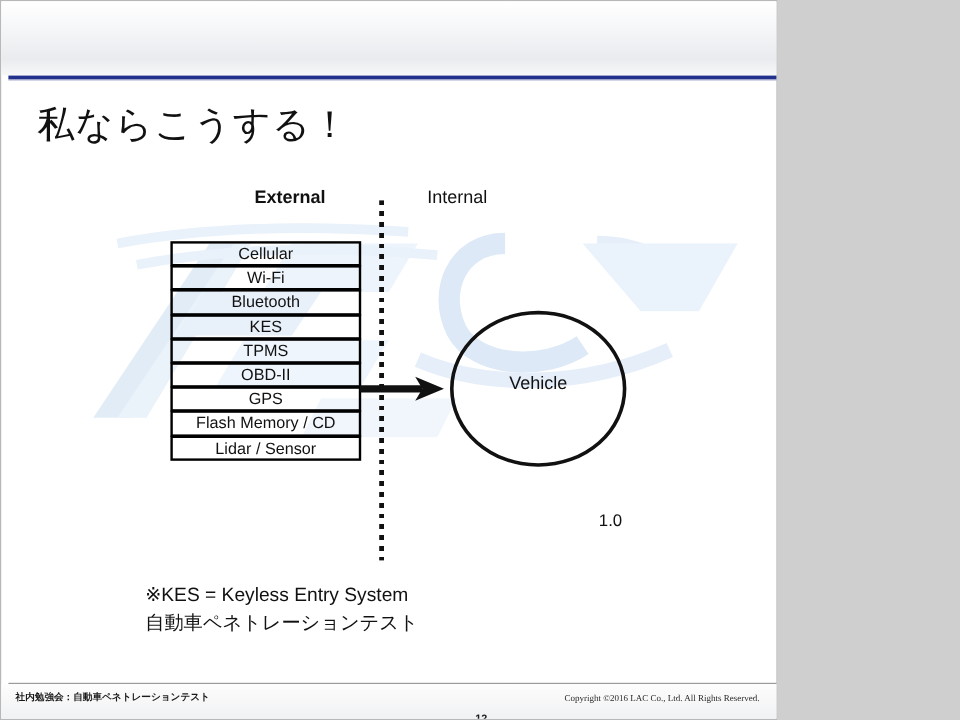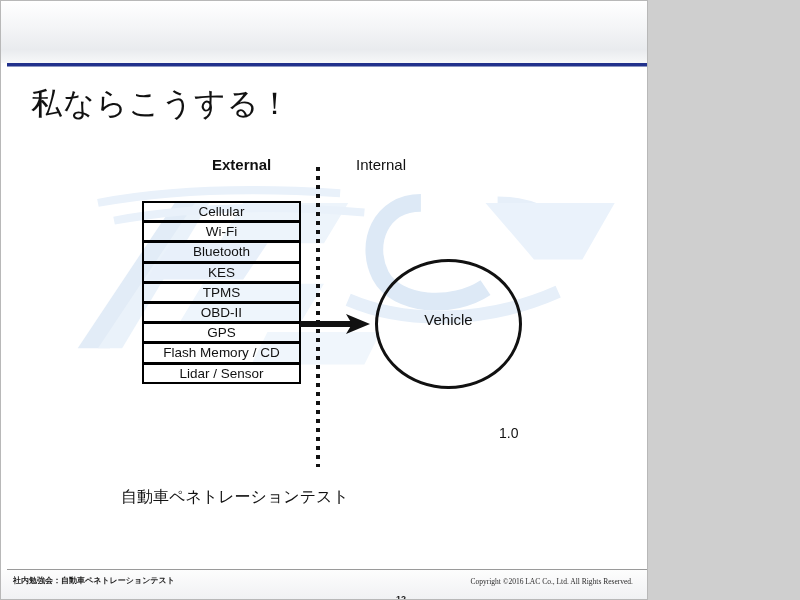--- a/index.html
+++ b/index.html
@@ -307,20 +307,21 @@
       <line x1="0" y1="12" x2="52" y2="12" stroke="#111111" stroke-width="6"></line>
       <polygon points="46,2 70,12 46,22 52,12" fill="#111111"></polygon>
     </svg>
 
     <div id="vehicle-circle"></div>
     <div id="vehicle-label">Vehicle</div>
     <div id="vehicle-version">1.0</div>
   </div>
 
   <div id="footnote">
+    <div>※KES = Keyless Entry System</div>
     <div>自動車ペネトレーションテスト</div>
   </div>
 
   <div id="footer"></div>
   <div id="footer-rule"></div>
   <div id="footer-left">社内勉強会：自動車ペネトレーションテスト</div>
   <div id="footer-page">12</div>
   <div id="footer-right">Copyright ©2016 LAC Co., Ltd. All Rights Reserved.</div>
 
 </div>

